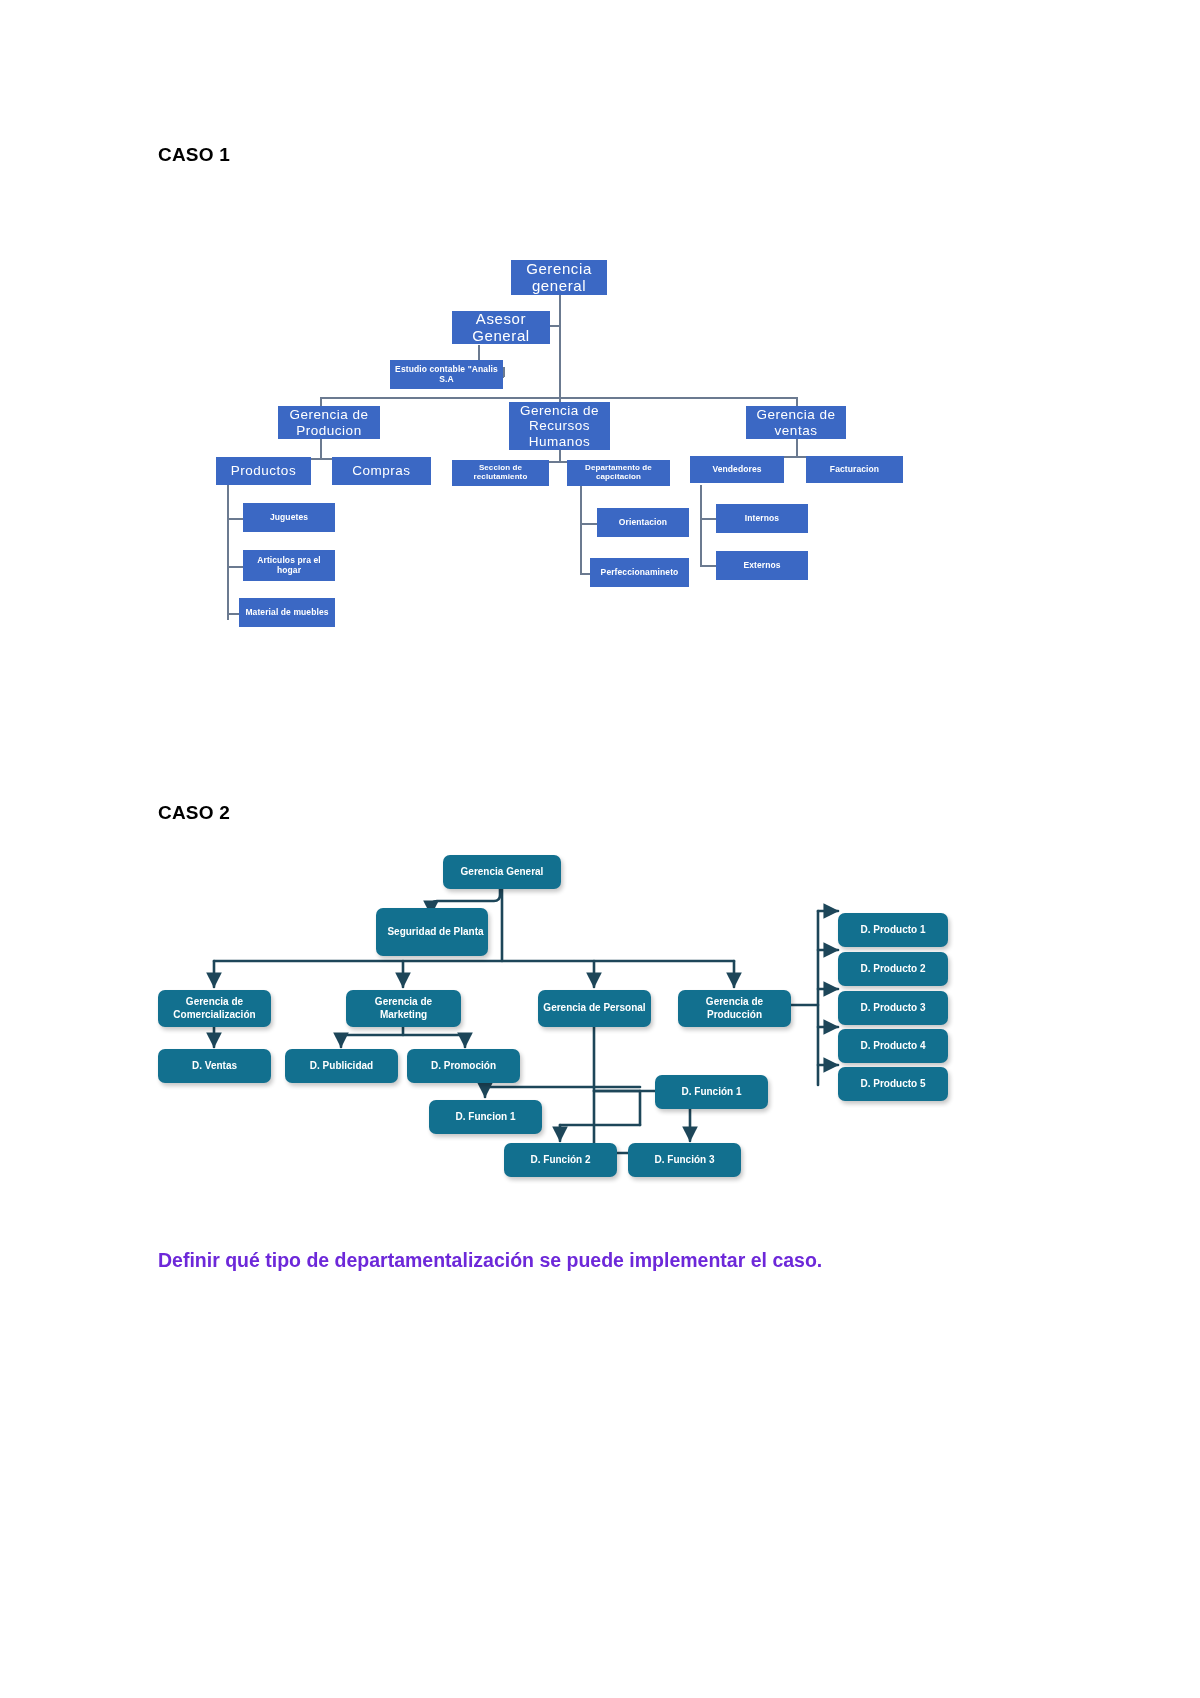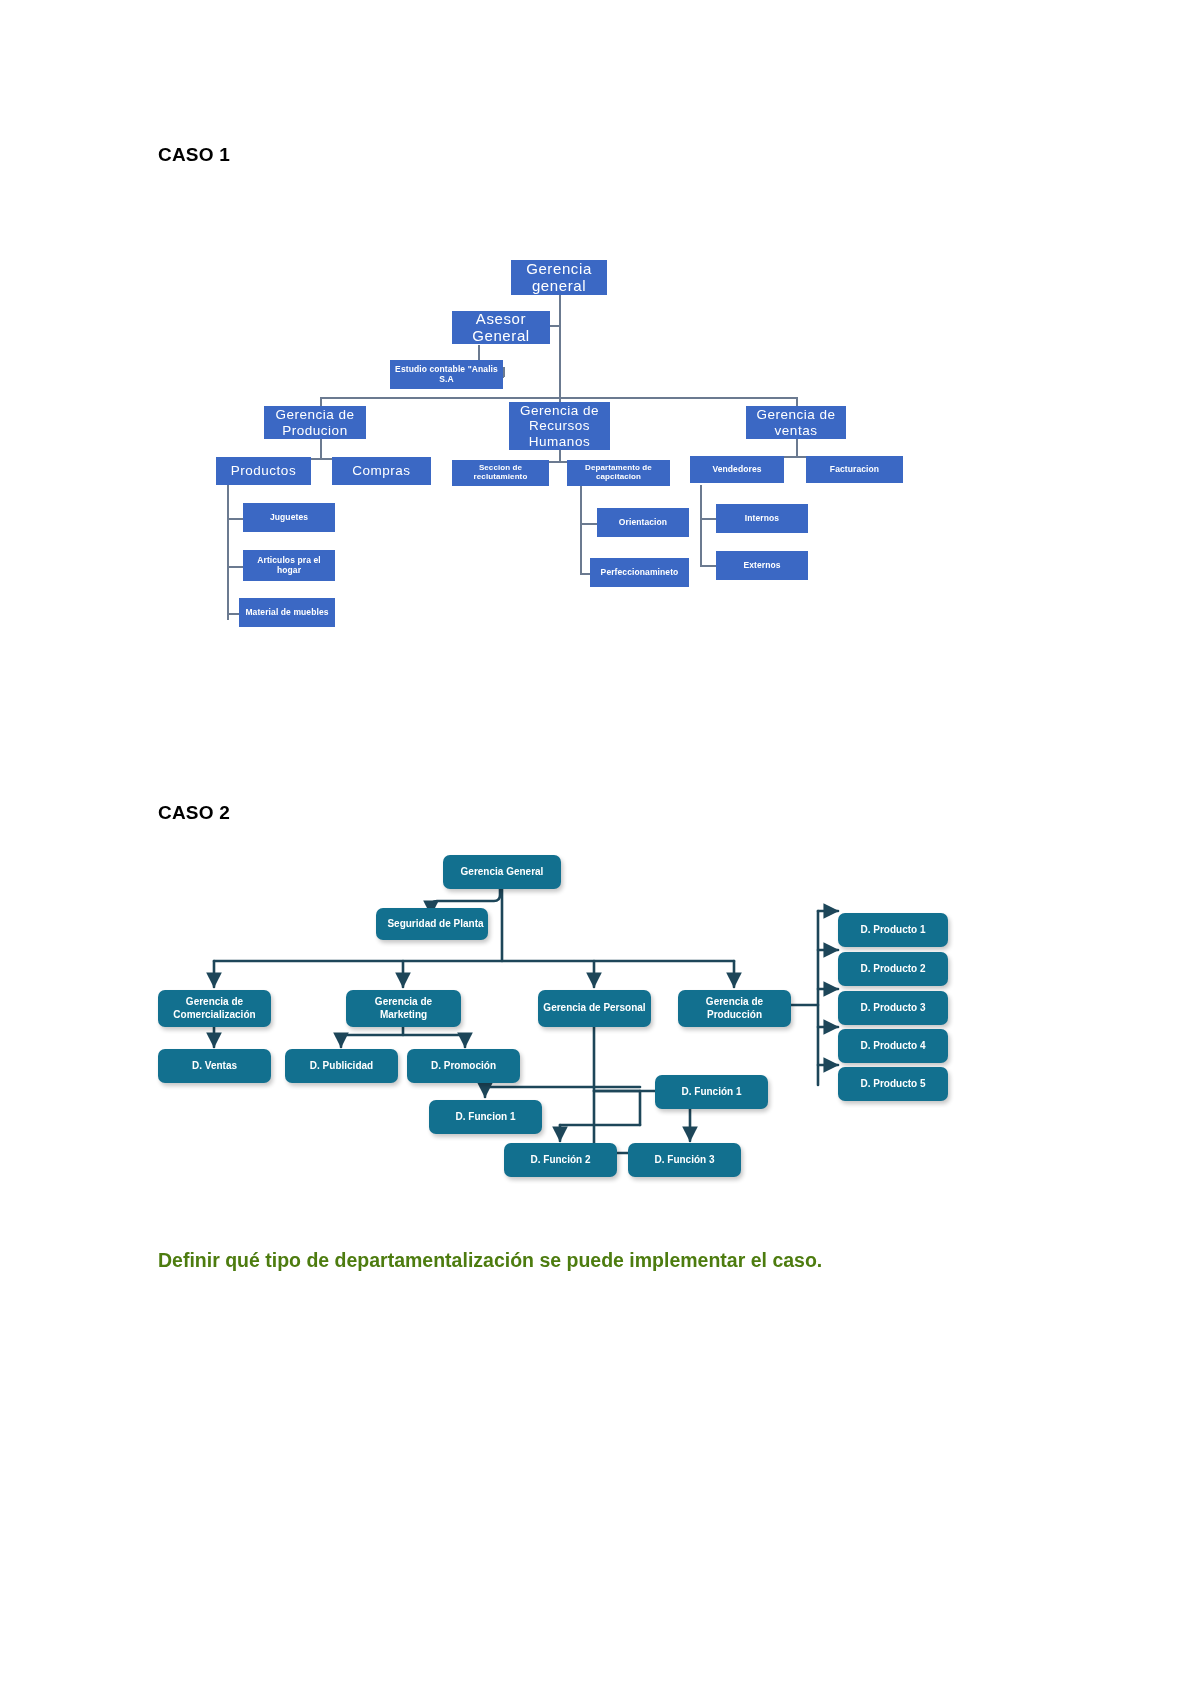--- a/index.html
+++ b/index.html
@@ -26,21 +26,21 @@
     position: absolute;
     font-size: 19px;
     font-weight: bold;
     letter-spacing: 0.2px;
     color: #000;
   }
   .para {
     position: absolute;
     font-size: 19.5px;
     line-height: 30px;
-    color: #4d7c0f;
+    color: #6d28d9;
     width: 780px;
   }
   .para.bold { font-weight: bold; }
 
   
   .chart1 { position: absolute; left: 0; top: 0; width: 1200px; height: 680px; }
   .c1box {
     position: absolute;
     background: #3B68C4;
     color: #ffffff;
@@ -131,21 +131,21 @@
     <div class="c1line v" style="left:700px; top:470px; height:81px;"></div>
     <div class="c1line h" style="left:700px; top:503px; width:17px;"></div>
     <div class="c1line h" style="left:700px; top:550px; width:17px;"></div>
 
     <div class="c1box big" style="left:511px; top:245px; width:96px; height:35px;">Gerencia general</div>
 
     <div class="c1box big" style="left:452px; top:296px; width:98px; height:33px;">Asesor General</div>
 
     <div class="c1box small" style="left:390px; top:345px; width:113px; height:29px;">Estudio contable "Analis S.A</div>
 
-    <div class="c1box med" style="left:264px; top:391px; width:102px; height:33px;">Gerencia de Producion</div>
+    <div class="c1box med" style="left:278px; top:391px; width:102px; height:33px;">Gerencia de Producion</div>
 
     <div class="c1box med" style="left:509px; top:387px; width:101px; height:48px;">Gerencia de Recursos Humanos</div>
 
     <div class="c1box med" style="left:746px; top:391px; width:100px; height:33px;">Gerencia de ventas</div>
 
     <div class="c1box med" style="left:216px; top:442px; width:95px; height:28px;">Productos</div>
 
     <div class="c1box med" style="left:332px; top:442px; width:99px; height:28px;">Compras</div>
 
     <div class="c1box tiny" style="left:452px; top:445px; width:97px; height:26px;">Seccion de reclutamiento</div>
@@ -216,21 +216,21 @@
         <path d="M818,76 L838,76" marker-end="url(#ah)"></path>
         <path d="M818,115 L838,115" marker-end="url(#ah)"></path>
         <path d="M818,154 L838,154" marker-end="url(#ah)"></path>
         <path d="M818,192 L838,192" marker-end="url(#ah)"></path>
         <path d="M818,230 L838,230" marker-end="url(#ah)"></path>
       </g>
     </svg>
 
     <div class="c2box" style="left:443px; top:20px; width:118px; height:34px;">Gerencia General</div>
 
-    <div class="c2box" style="left:376px; top:73px; width:112px; height:32px;padding-left:11px;">Seguridad de Planta</div>
+    <div class="c2box" style="left:376px; top:73px; width:112px; height:48px;padding-left:11px;">Seguridad de Planta</div>
 
     <div class="c2box" style="left:158px; top:155px; width:113px; height:37px;">Gerencia de Comercialización</div>
 
     <div class="c2box" style="left:346px; top:155px; width:115px; height:37px;">Gerencia de Marketing</div>
 
     <div class="c2box" style="left:538px; top:155px; width:113px; height:37px;">Gerencia de Personal</div>
 
     <div class="c2box" style="left:678px; top:155px; width:113px; height:37px;">Gerencia de Producción</div>
 
     <div class="c2box" style="left:158px; top:214px; width:113px; height:34px;">D. Ventas</div>

